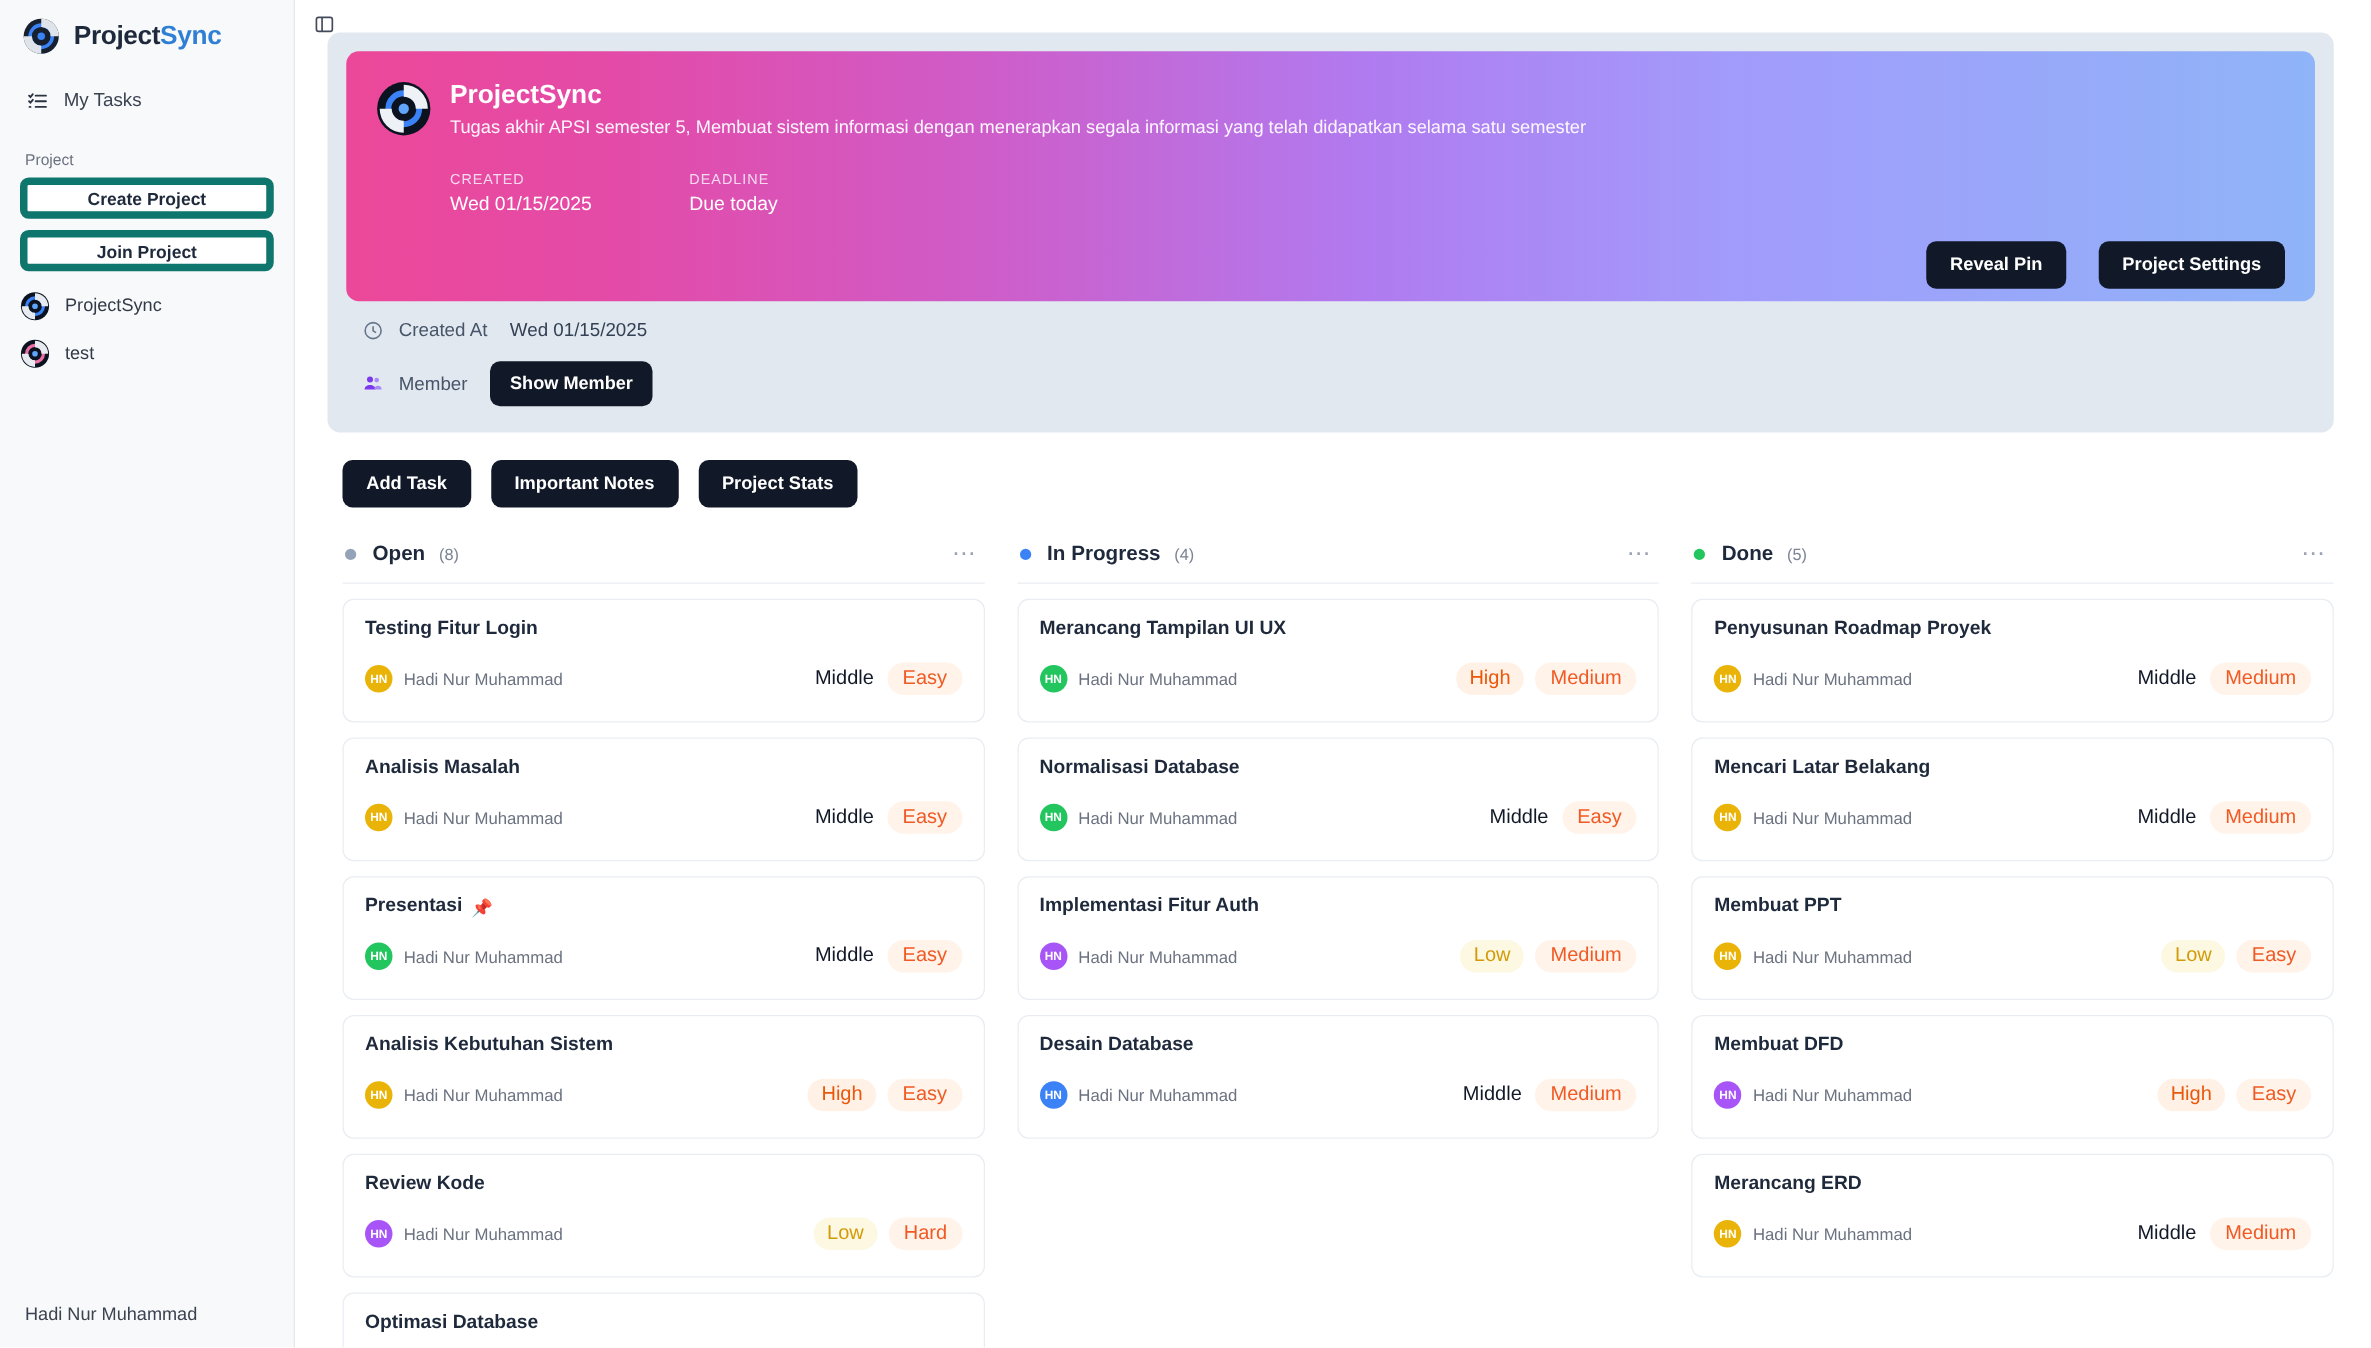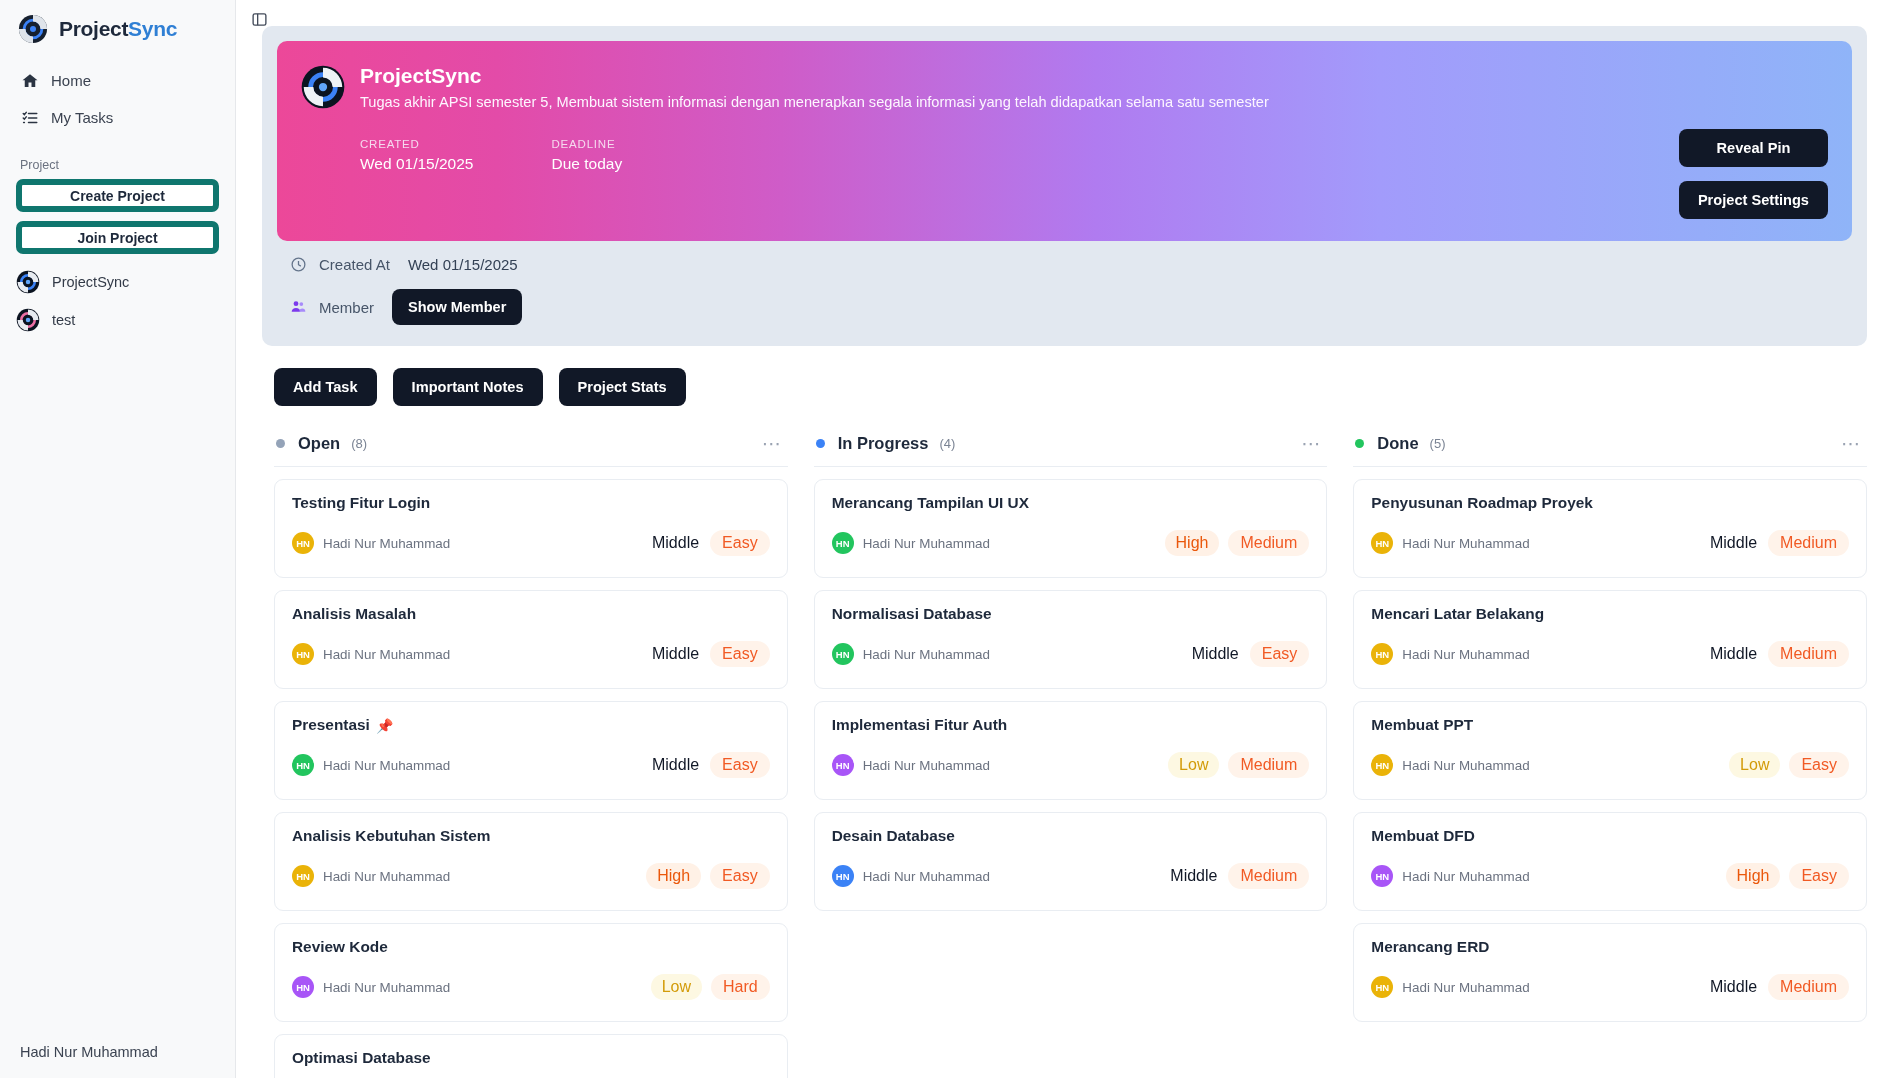--- a/index.html
+++ b/index.html
@@ -93,21 +93,21 @@
     border-radius: 50%;
     margin-top: 2px;
   }
   .banner-title { color: #ffffff; font-size: 21px; font-weight: bold; line-height: 1.25; }
   .banner-desc { color: #fdf6ff; font-size: 14.6px; margin-top: 4px; line-height: 1.3; }
 
   .meta-row { display: flex; gap: 78px; margin: 26px 0 17px 59px; }
   .meta-label { color: #f6d9ef; font-size: 11.5px; letter-spacing: 0.8px; }
   .meta-value { color: #ffffff; font-size: 15.5px; margin-top: 5px; }
 
-  .banner-actions { position: absolute; right: 24px; bottom: 22px; display: flex; gap: 14px; flex-direction: column; }
+  .banner-actions { position: absolute; right: 24px; bottom: 10px; display: flex; gap: 26px; }
   .dark-btn {
     background: #111827;
     color: #ffffff;
     border: none;
     border-radius: 8px;
     font-size: 14.6px; font-weight: bold;
     padding: 11px 19px;
     cursor: pointer;
     font-family: "Liberation Sans", sans-serif;
   }
@@ -176,28 +176,20 @@
           <path d="M16 1 A15 15 0 0 1 31 16 L24 16 A8 8 0 0 0 16 8 Z" fill="#dfe4ea"></path>
           <path d="M16 31 A15 15 0 0 1 1 16 L8 16 A8 8 0 0 0 16 24 Z" fill="#dfe4ea"></path>
         </svg>
       </span>
       <span class="brand-text">
         <span class="b1">Project</span><span class="b2">Sync</span>
       </span>
     </div>
 
     <nav class="nav">
-      <div class="nav-item">
-        <span class="nav-ico">
-          <svg viewBox="0 0 24 24" width="18" height="18" fill="currentColor">
-              <path d="M12 3 2 11h3v9h5v-6h4v6h5v-9h3z"></path>
-            </svg>
-        </span>
-        <span>Home</span>
-      </div>
       <div class="nav-item">
         <span class="nav-ico">
           <svg viewBox="0 0 24 24" width="18" height="18" fill="none" stroke="currentColor" stroke-width="2" stroke-linecap="round">
             <path d="M10 6h11M10 12h11M10 18h11"></path>
               <path d="M3 6l1.5 1.5L7 4.5"></path>
               <path d="M3 12l1.5 1.5L7 10.5"></path>
               <path d="M3.5 18h1"></path>
           </svg>
         </span>
         <span>My Tasks</span>

